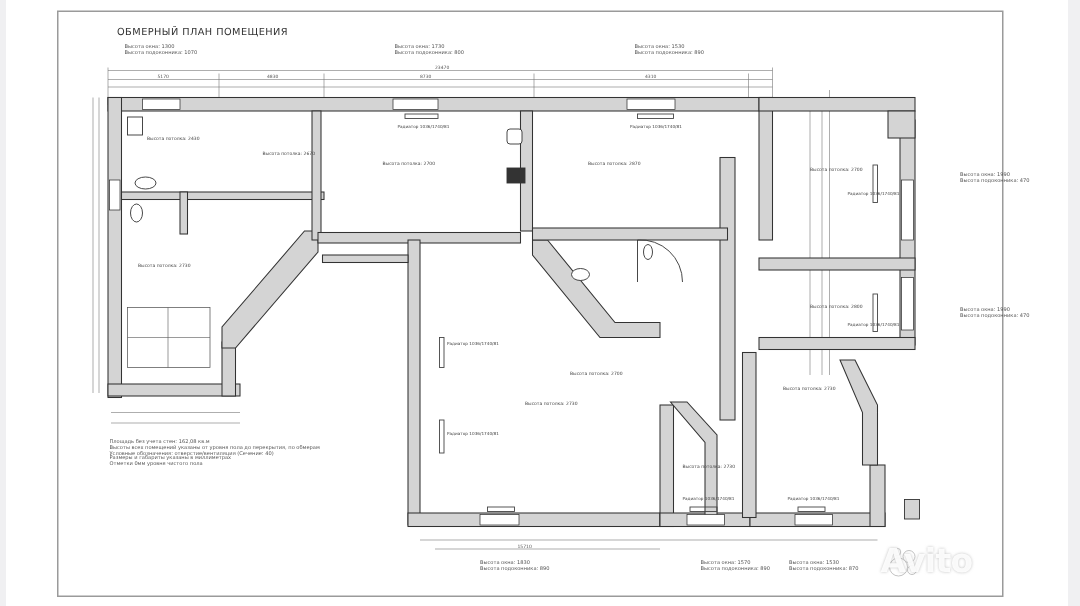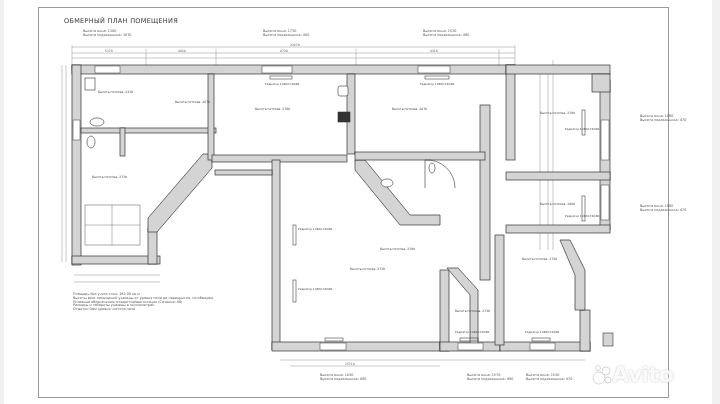--- a/index.html
+++ b/index.html
@@ -1,24 +1,24 @@
 <!DOCTYPE html>
 <html><head>
 <meta charset="utf-8">
 <style>
   html, body { margin: 0; padding: 0; background: #ffffff; }
   body { width: 720px; height: 404px; position: relative; overflow: hidden; font-family: "DejaVu Sans", sans-serif; }
   .left-gutter { position: absolute; left: 0; top: 0; width: 4px; height: 404px; background: #f0f0f2; }
   .right-gutter { position: absolute; right: 0; top: 0; width: 8px; height: 404px; background: #f0f0f2; }
   .sheet { position: absolute; left: 38px; top: 7px; width: 629px; height: 389px; border: 1px solid #9a9a9a; background: #fff; }
-  .title { position: absolute; left: 64px; top: 17px; font-size: 6.5px; letter-spacing: 0.3px; color: #333; }
+  .title { position: absolute; left: 78px; top: 17px; font-size: 6.5px; letter-spacing: 0.3px; color: #333; }
   .note { position: absolute; font-size: 3.4px; color: #555; line-height: 4.2px; white-space: nowrap; }
   .notes-block { position: absolute; left: 73px; top: 293px; font-size: 3.4px; color: #555; line-height: 3.8px; }
   svg.plan { position: absolute; left: 0; top: 0; }
-  .watermark { position: absolute; left: 612px; top: 362px; font-size: 22px; font-weight: bold; color: rgba(255,255,255,0.9); text-shadow: 0 0 2px rgba(150,150,150,0.6); letter-spacing: -0.5px; }
+  .watermark { position: absolute; left: 587px; top: 362px; font-size: 22px; font-weight: bold; color: rgba(255,255,255,0.9); text-shadow: 0 0 2px rgba(150,150,150,0.6); letter-spacing: -0.5px; }
   .wm-dots { position: absolute; left: 592px; top: 364px; width: 20px; height: 22px; }
 </style>
 </head>
 <body>
 
 <div class="left-gutter"></div>
 <div class="right-gutter"></div>
 <div class="sheet"></div>
 
 <div class="title">ОБМЕРНЫЙ ПЛАН ПОМЕЩЕНИЯ</div>

